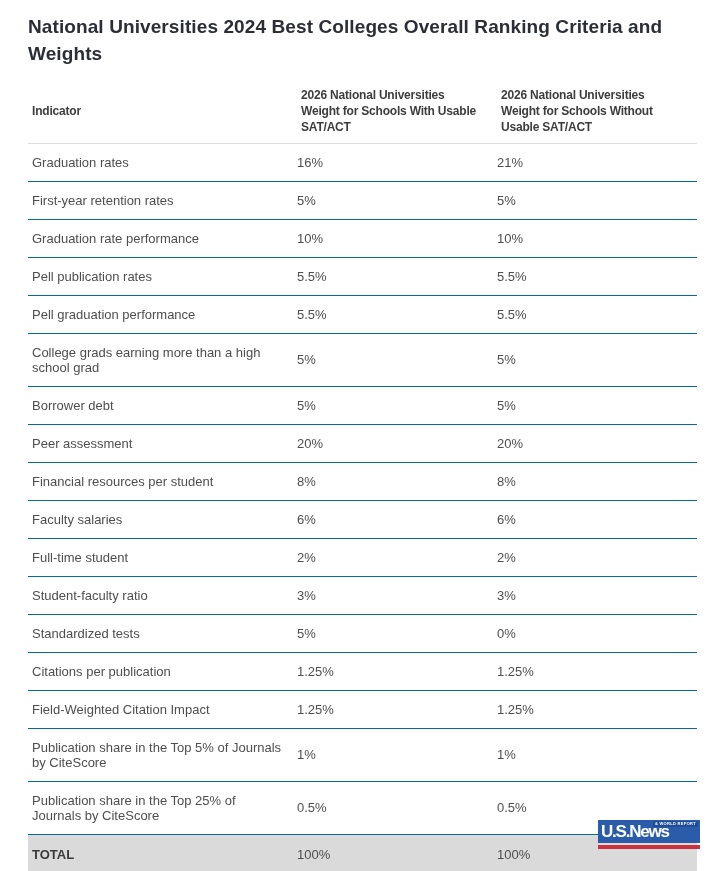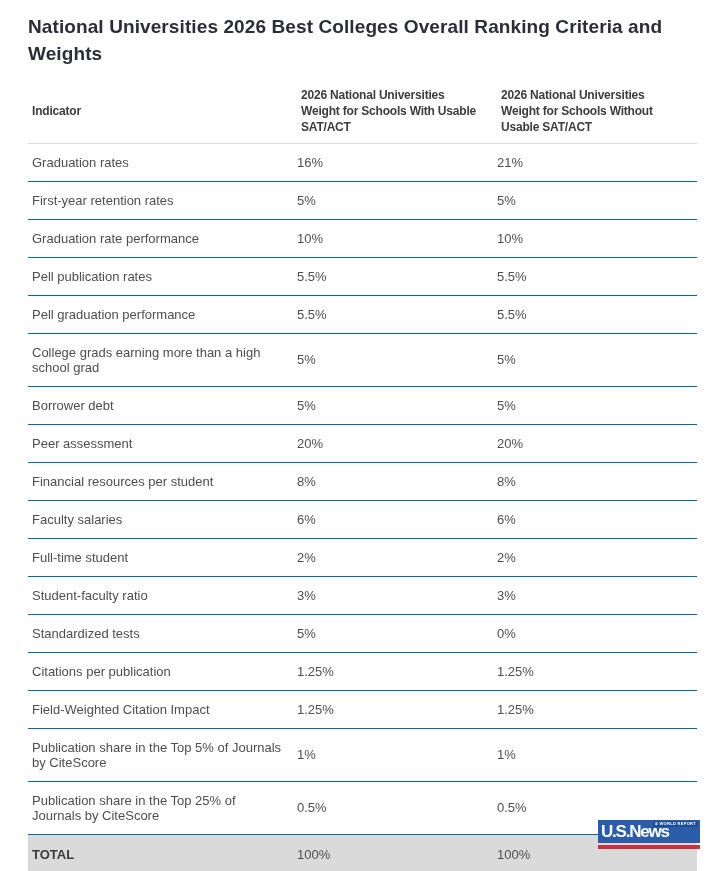--- a/index.html
+++ b/index.html
@@ -100,21 +100,21 @@
   }
   .logo-red {
     height: 4px;
     background: #c9323d;
     margin-top: 2px;
   }
 </style>
 </head>
 <body>
 
-<h1 class="page-title">National Universities 2026 Best Colleges Overall Ranking Criteria and Weights</h1>
+<h1 class="page-title">National Universities 2024 Best Colleges Overall Ranking Criteria and Weights</h1>
 
 <div class="table">
   <div class="tr header">
     <div class="th">Indicator</div>
     <div class="th">2026 National Universities Weight for Schools With Usable SAT/ACT</div>
     <div class="th">2026 National Universities Weight for Schools Without Usable SAT/ACT</div>
   </div>
 
   <div id="table-body">
   <div class="tr">

